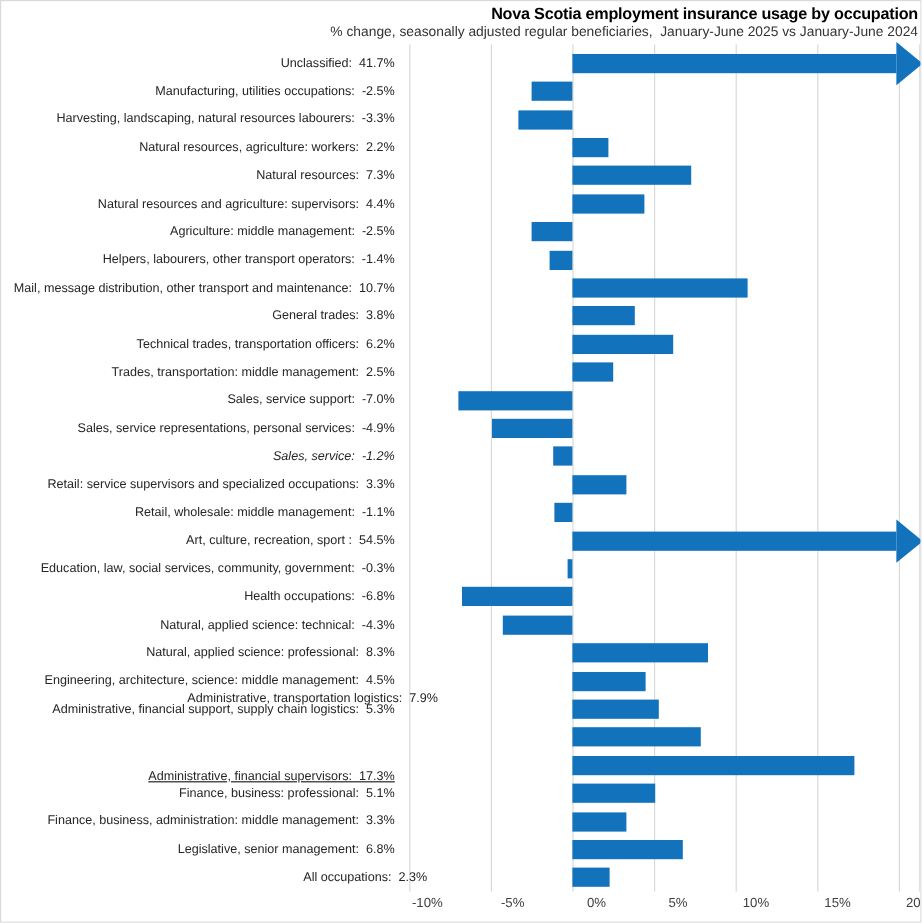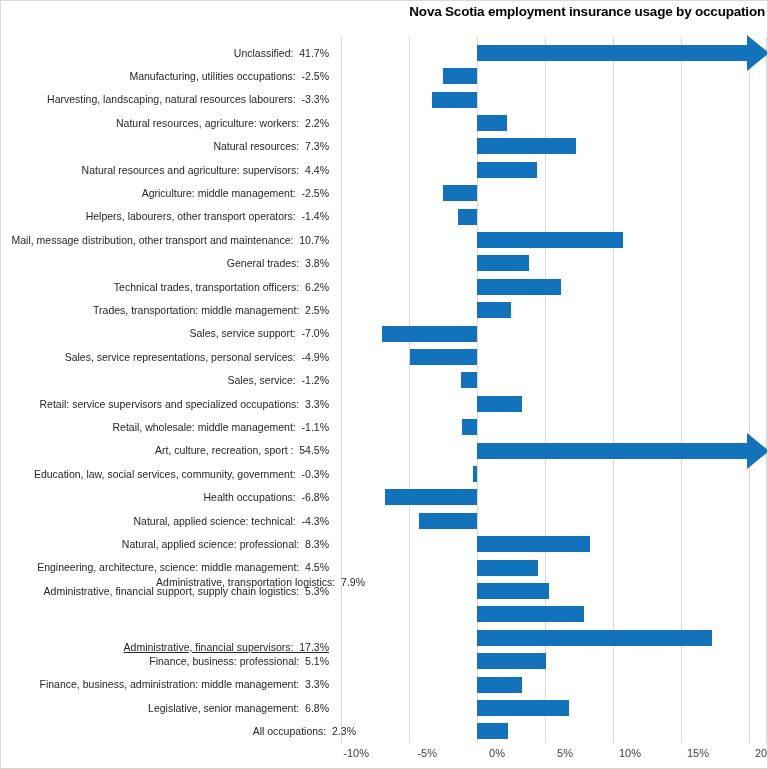--- a/index.html
+++ b/index.html
@@ -43,20 +43,21 @@
   .x-tick{
     position:absolute;top:746px;width:56px;
     text-align:right;font-size:11px;color:#404040;
   }
 </style>
 </head>
 <body>
 
 <div id="canvas">
   <div class="chart-title">Nova Scotia employment insurance usage by occupation</div>
+  <div class="chart-subtitle">% change, seasonally adjusted regular beneficiaries,  January-June 2025 vs January-June 2024</div>
   <div id="plot">
       <div class="gridline" style="left: 339.5px; background: rgb(217, 217, 217);"></div>
       <div class="gridline" style="left: 407.5px; background: rgb(217, 217, 217);"></div>
       <div class="gridline" style="left: 475.5px; background: rgb(217, 217, 217);"></div>
       <div class="gridline" style="left: 543.5px; background: rgb(217, 217, 217);"></div>
       <div class="gridline" style="left: 611.5px; background: rgb(217, 217, 217);"></div>
       <div class="gridline" style="left: 679.5px; background: rgb(217, 217, 217);"></div>
       <div class="gridline" style="left: 747.5px; background: rgb(217, 217, 217);"></div>
       <div class="plot-right-border" style="left: 765px; background: rgb(217, 217, 217);"></div>
       <div class="cat-label" style="top: 40px; height: 23.4px; color: rgb(38, 38, 38);">Unclassified:  41.7%</div>
@@ -81,21 +82,21 @@
       <div class="cat-label" style="top: 250.6px; height: 23.4px; color: rgb(38, 38, 38);">General trades:  3.8%</div>
       <div class="bar" style="top: 254.3px; height: 16px; background: rgb(18, 114, 187); left: 476px; width: 51.68px;"></div>
       <div class="cat-label" style="top: 274px; height: 23.4px; color: rgb(38, 38, 38);">Technical trades, transportation officers:  6.2%</div>
       <div class="bar" style="top: 277.7px; height: 16px; background: rgb(18, 114, 187); left: 476px; width: 84.32px;"></div>
       <div class="cat-label" style="top: 297.4px; height: 23.4px; color: rgb(38, 38, 38);">Trades, transportation: middle management:  2.5%</div>
       <div class="bar" style="top: 301.1px; height: 16px; background: rgb(18, 114, 187); left: 476px; width: 34px;"></div>
       <div class="cat-label" style="top: 320.8px; height: 23.4px; color: rgb(38, 38, 38);">Sales, service support:  -7.0%</div>
       <div class="bar" style="top: 324.5px; height: 16px; background: rgb(18, 114, 187); left: 380.8px; width: 95.2px;"></div>
       <div class="cat-label" style="top: 344.2px; height: 23.4px; color: rgb(38, 38, 38);">Sales, service representations, personal services:  -4.9%</div>
       <div class="bar" style="top: 347.9px; height: 16px; background: rgb(18, 114, 187); left: 409.36px; width: 66.64px;"></div>
-      <div class="cat-label" style="top: 367.6px; height: 23.4px; color: rgb(38, 38, 38);">Sales, service:  -1.2%</div>
+      <div class="cat-label" style="top: 367.6px; height: 23.4px; color: rgb(38, 38, 38); font-style: italic;">Sales, service:  -1.2%</div>
       <div class="bar" style="top: 371.3px; height: 16px; background: rgb(18, 114, 187); left: 459.68px; width: 16.32px;"></div>
       <div class="cat-label" style="top: 391px; height: 23.4px; color: rgb(38, 38, 38);">Retail: service supervisors and specialized occupations:  3.3%</div>
       <div class="bar" style="top: 394.7px; height: 16px; background: rgb(18, 114, 187); left: 476px; width: 44.88px;"></div>
       <div class="cat-label" style="top: 414.4px; height: 23.4px; color: rgb(38, 38, 38);">Retail, wholesale: middle management:  -1.1%</div>
       <div class="bar" style="top: 418.1px; height: 16px; background: rgb(18, 114, 187); left: 461.04px; width: 14.96px;"></div>
       <div class="cat-label" style="top: 437.8px; height: 23.4px; color: rgb(38, 38, 38);">Art, culture, recreation, sport :  54.5%</div>
       <div class="bar" style="top: 441.5px; height: 16px; background: rgb(18, 114, 187); left: 476px; width: 270px;"></div>
       <div class="overflow-arrow" style="left: 746px; top: 431.5px; border-left: 22px solid rgb(18, 114, 187);"></div>
       <div class="cat-label" style="top: 461.2px; height: 23.4px; color: rgb(38, 38, 38);">Education, law, social services, community, government:  -0.3%</div>
       <div class="bar" style="top: 464.9px; height: 16px; background: rgb(18, 114, 187); left: 471.92px; width: 4.08px;"></div>

